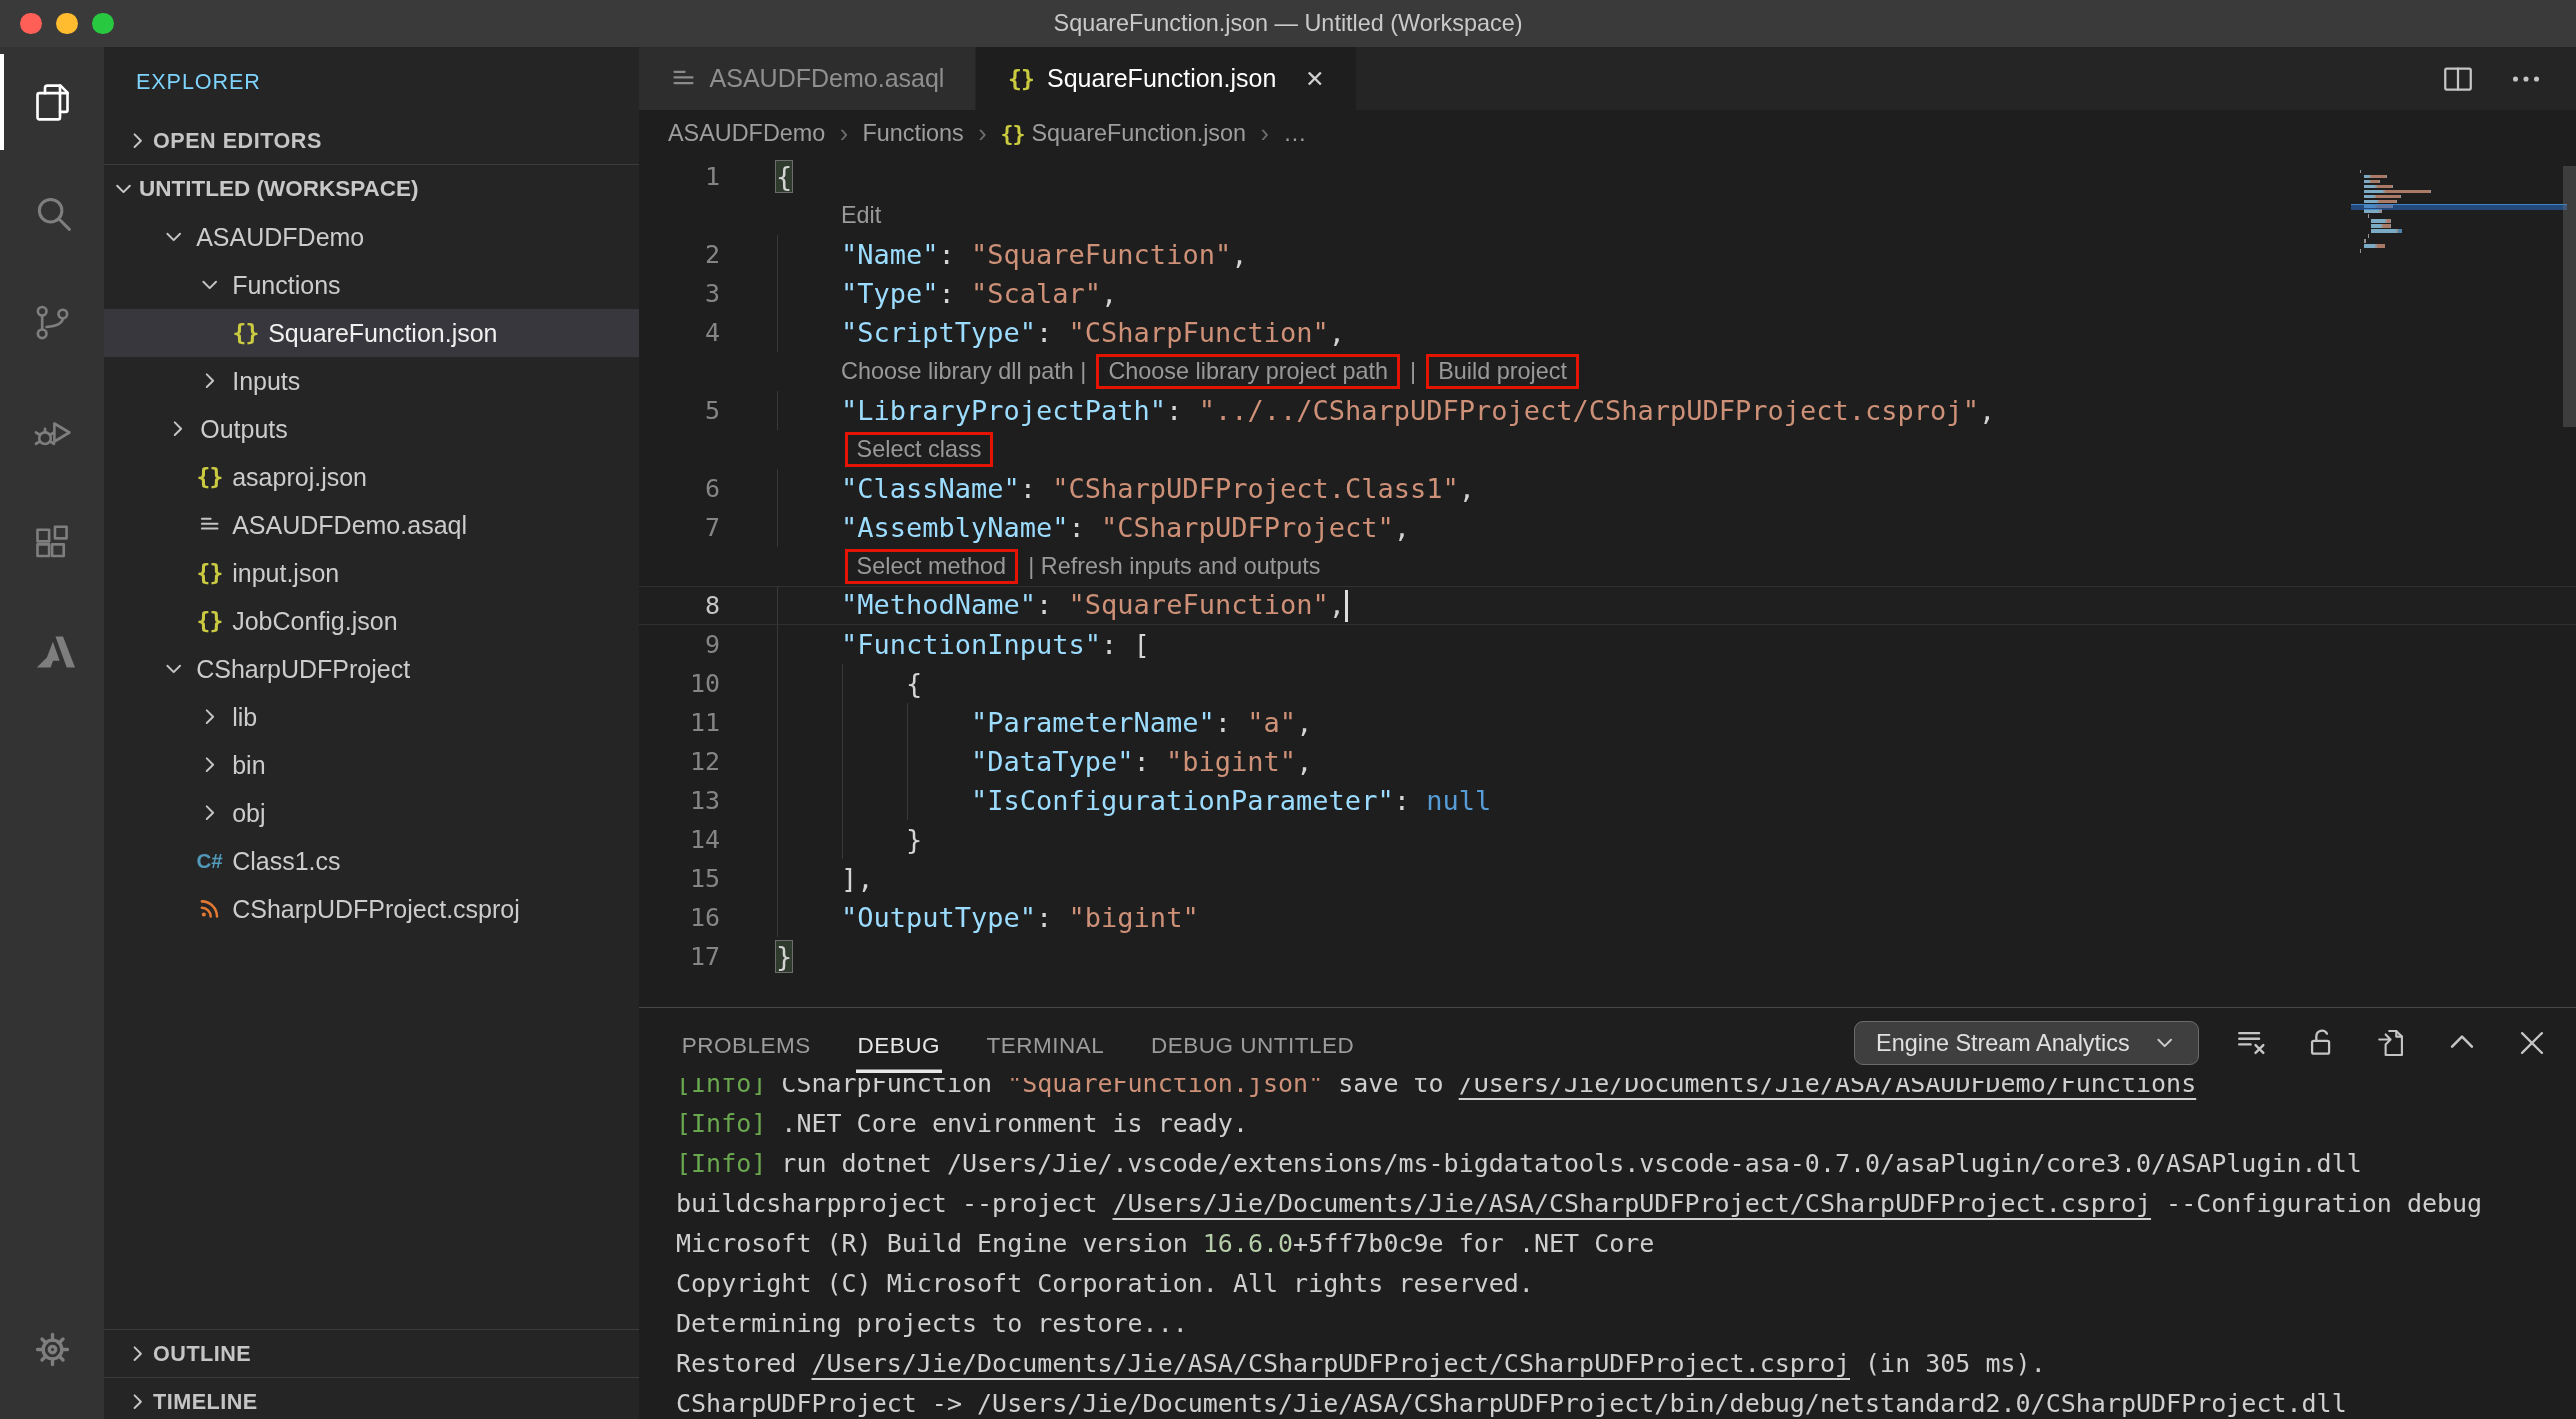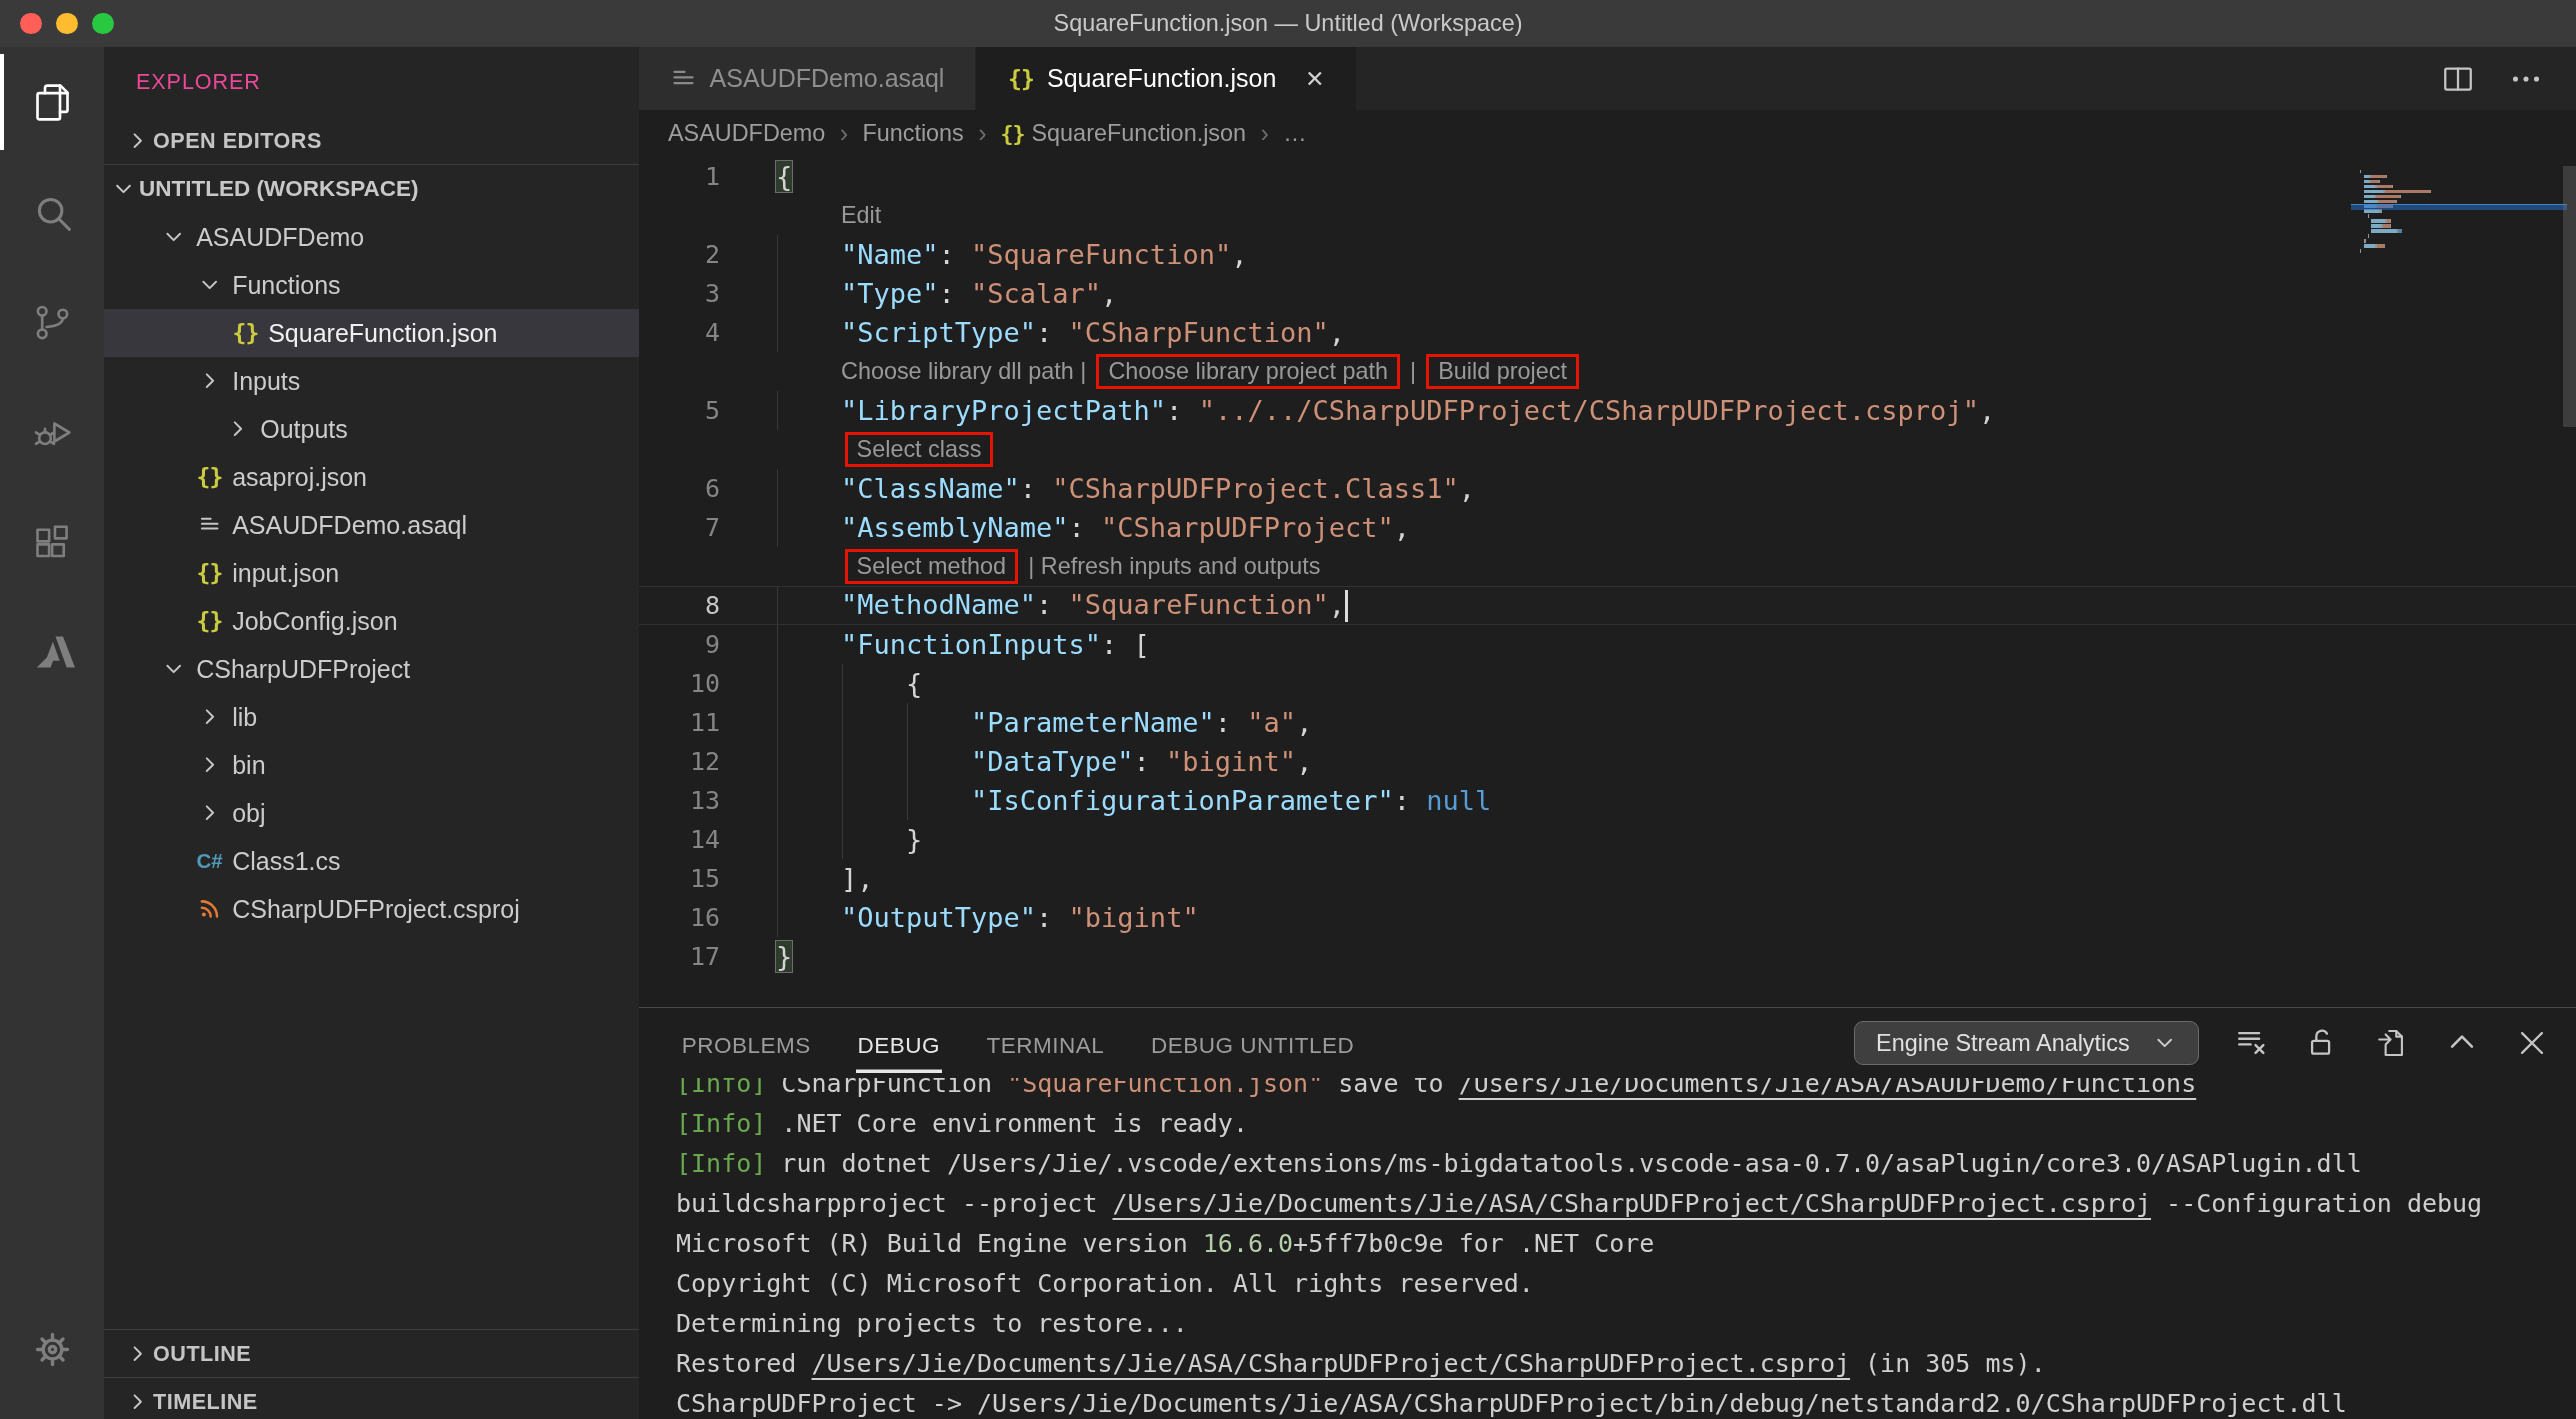--- a/index.html
+++ b/index.html
@@ -19,21 +19,21 @@
   #activitybar { position:absolute; left:0; top:47px; width:104px; height:1373px; background:#333333; }
   .ab-item { position:relative; width:104px; height:110px; display:flex; align-items:center; justify-content:center;
     color:#7e7e7e; }
   .ab-item.active { color:#ffffff; }
   .ab-item.active::before { content:""; position:absolute; left:0; top:7.2px; bottom:7.2px; width:3.6px; background:#ffffff; }
   .ab-item .icon { width:45px; height:45px; }
   #ab-bottom { position:absolute; bottom:16px; left:0; width:104px; }
 
   
   #sidebar { position:absolute; left:104px; top:47px; width:536px; height:1373px; background:#252526; overflow:hidden; }
-  #sb-title { height:70px; display:flex; align-items:center; padding-left:32px; color:#ec4899; font-size:21.6px; letter-spacing:0.9px; }
+  #sb-title { height:70px; display:flex; align-items:center; padding-left:32px; color:#7dd3fc; font-size:21.6px; letter-spacing:0.9px; }
   .sb-section { height:48px; display:flex; align-items:center; padding-left:18px; color:#c5c5c5;
     font-size:21.6px; font-weight:bold; letter-spacing:0.5px; }
   .sb-section .icon, .tree-slot { width:31px; height:27px; color:#c5c5c5; flex:none; }
   #sb-open-editors { border-bottom:1.8px solid #3c3c3c; }
   #ws-row { height:48px; display:flex; align-items:center; padding-left:4px; color:#c8c8c8; font-size:22.5px; font-weight:bold; }
   .tree-row { height:48px; display:flex; align-items:center; color:#cccccc; font-size:25px; white-space:nowrap; }
   .tree-row.selected { background:#37373d; color:#f0f0f0; }
   .tree-row .label { margin-left:7.2px; }
   .tree-slot { display:inline-flex; align-items:center; justify-content:center; }
   .braces { color:#cbcb41; font-family:"DejaVu Sans Mono","Liberation Mono",monospace; font-weight:600; font-size:.92em; letter-spacing:-0.9px; }
@@ -220,21 +220,21 @@
         <span class="label">SquareFunction.json</span>
       </div>
       <div class="tree-row" style="padding-left: 90px;">
         <span class="tree-slot">
           <svg viewBox="0 0 24 24" fill="none" stroke="currentColor" stroke-width="2" stroke-linecap="round" stroke-linejoin="round" style="width: 23.4px; height: 23.4px;">
             <path d="M9 5.5l6.5 6.5L9 18.5"></path>
           </svg>
         </span>
         <span class="label">Inputs</span>
       </div>
-      <div class="tree-row" style="padding-left: 118px;">
+      <div class="tree-row" style="padding-left: 58px;">
         <span class="tree-slot">
           <svg viewBox="0 0 24 24" fill="none" stroke="currentColor" stroke-width="2" stroke-linecap="round" stroke-linejoin="round" style="width: 23.4px; height: 23.4px;">
             <path d="M9 5.5l6.5 6.5L9 18.5"></path>
           </svg>
         </span>
         <span class="label">Outputs</span>
       </div>
       <div class="tree-row" style="padding-left: 90px;">
         <span class="tree-slot">
           <b class="braces">{}</b>

